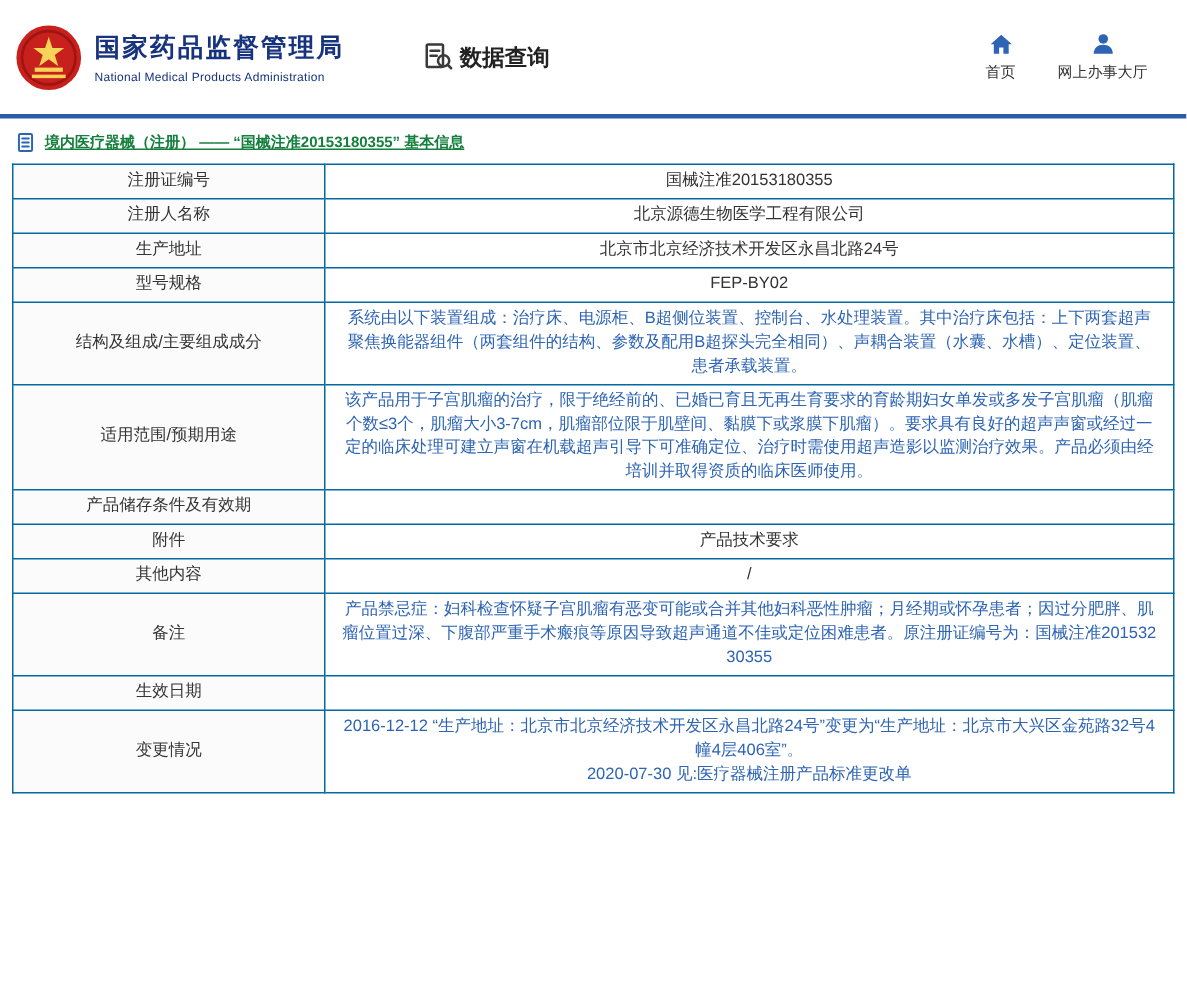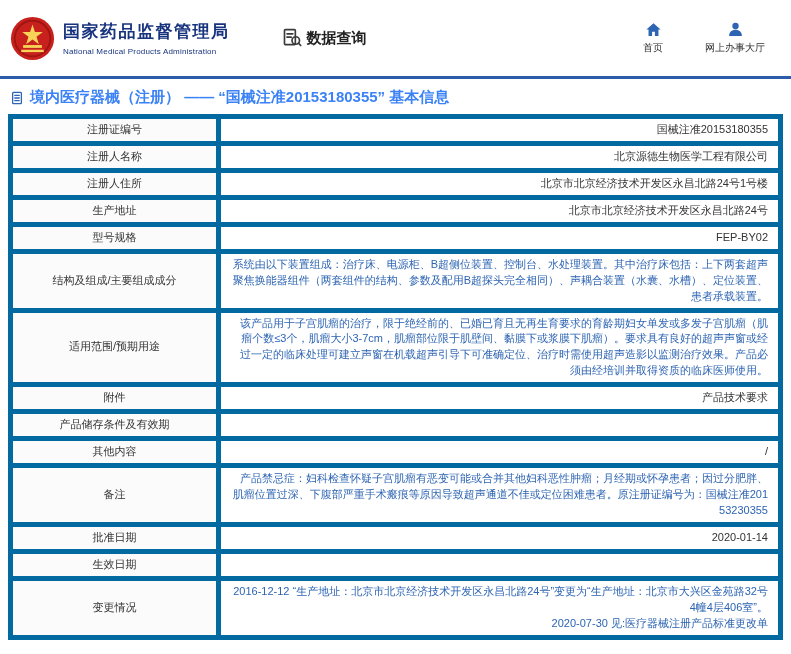--- a/index.html
+++ b/index.html
@@ -8,28 +8,28 @@
     width: 791px; height: 654px; overflow: hidden;
     font-family: "Liberation Sans", sans-serif;
     background: #ffffff; color: #333;
   }
   .header { display: flex; align-items: center; height: 76px; padding: 0 10px; background: #fff; }
   .brand { display: flex; align-items: center; gap: 8px; cursor: pointer; }
   .brand-text { display: flex; flex-direction: column; }
   .brand-cn { font-size: 17px; font-weight: bold; color: #17337e; letter-spacing: 1.5px; }
   .brand-en { font-size: 8px; color: #17337e; margin-top: 4px; letter-spacing: 0.2px; }
   .section-title { display: flex; align-items: flex-end; gap: 5px; margin-left: 52px; font-size: 15px; font-weight: bold; color: #222; cursor: pointer; }
-  .top-nav { margin-left: auto; display: flex; gap: 42px; padding-right: 16px; justify-content: flex-end; }
+  .top-nav { margin-left: auto; display: flex; gap: 28px; padding-right: 16px; justify-content: flex-end; }
   .nav-item { display: flex; flex-direction: column; align-items: center; gap: 3px; font-size: 10px; color: #333; text-decoration: none; cursor: pointer; }
   .header-rule { height: 3px; background: #2a5caa; }
-  .breadcrumb { display: flex; align-items: center; gap: 6px; padding: 9px 10px 7px; font-size: 15px; font-weight: bold; color: #3b82f6; }
+  .breadcrumb { display: flex; align-items: center; gap: 6px; padding: 9px 10px 7px; font-size: 10px; font-weight: bold; color: #15803d; text-decoration: underline; }
   .info-table { width: 775px; margin: 0 8px; border-collapse: collapse; table-layout: fixed; font-size: 11px; }
-  .info-table th, .info-table td { border: 5px solid #0369a1; padding: 3px 10px; line-height: 1.45; vertical-align: middle; }
+  .info-table th, .info-table td { border: 1px solid #0369a1; padding: 3px 10px; line-height: 1.45; vertical-align: middle; }
   .info-table th { width: 208px; background: #fbfbfb; font-weight: normal; text-align: center; color: #333; }
-  .info-table td { text-align: right; color: #333; word-break: break-all; margin-top: 42px; }
+  .info-table td { text-align: center; color: #333; word-break: break-all; margin-top: 42px; }
   td.blue { color: #2d64b3; }
   td.pre { white-space: pre-line; }
   .icon { display: inline-flex; align-items: center; justify-content: center; }
 </style>
 </head>
 <body>
 
 <div class="header">
   <div class="brand">
     <span class="icon">
@@ -99,58 +99,50 @@
   <tbody>
     <tr>
       <th>注册证编号</th>
       <td>国械注准20153180355</td>
     </tr>
     <tr>
       <th>注册人名称</th>
       <td>北京源德生物医学工程有限公司</td>
     </tr>
     <tr>
-      <th>注册人住所</th>
-      <td>北京市北京经济技术开发区永昌北路24号1号楼</td>
-    </tr>
-    <tr>
       <th>生产地址</th>
       <td>北京市北京经济技术开发区永昌北路24号</td>
     </tr>
     <tr>
       <th>型号规格</th>
       <td>FEP-BY02</td>
     </tr>
     <tr>
       <th>结构及组成/主要组成成分</th>
       <td class="blue">系统由以下装置组成：治疗床、电源柜、B超侧位装置、控制台、水处理装置。其中治疗床包括：上下两套超声聚焦换能器组件（两套组件的结构、参数及配用B超探头完全相同）、声耦合装置（水囊、水槽）、定位装置、患者承载装置。</td>
     </tr>
     <tr>
       <th>适用范围/预期用途</th>
       <td class="blue">该产品用于子宫肌瘤的治疗，限于绝经前的、已婚已育且无再生育要求的育龄期妇女单发或多发子宫肌瘤（肌瘤个数≤3个，肌瘤大小3-7cm，肌瘤部位限于肌壁间、黏膜下或浆膜下肌瘤）。要求具有良好的超声声窗或经过一定的临床处理可建立声窗在机载超声引导下可准确定位、治疗时需使用超声造影以监测治疗效果。产品必须由经培训并取得资质的临床医师使用。</td>
     </tr>
     <tr>
+      <th>产品储存条件及有效期</th>
+      <td></td>
+    </tr>
+    <tr>
       <th>附件</th>
       <td>产品技术要求</td>
-    </tr>
-    <tr>
-      <th>产品储存条件及有效期</th>
-      <td></td>
     </tr>
     <tr>
       <th>其他内容</th>
       <td>/</td>
     </tr>
     <tr>
       <th>备注</th>
       <td class="blue">产品禁忌症：妇科检查怀疑子宫肌瘤有恶变可能或合并其他妇科恶性肿瘤；月经期或怀孕患者；因过分肥胖、肌瘤位置过深、下腹部严重手术瘢痕等原因导致超声通道不佳或定位困难患者。原注册证编号为：国械注准20153230355</td>
-    </tr>
-    <tr>
-      <th>批准日期</th>
-      <td>2020-01-14</td>
     </tr>
     <tr>
       <th>生效日期</th>
       <td></td>
     </tr>
     <tr>
       <th>变更情况</th>
       <td class="blue pre">2016-12-12 “生产地址：北京市北京经济技术开发区永昌北路24号”变更为“生产地址：北京市大兴区金苑路32号4幢4层406室”。
 2020-07-30 见:医疗器械注册产品标准更改单</td>
     </tr>

